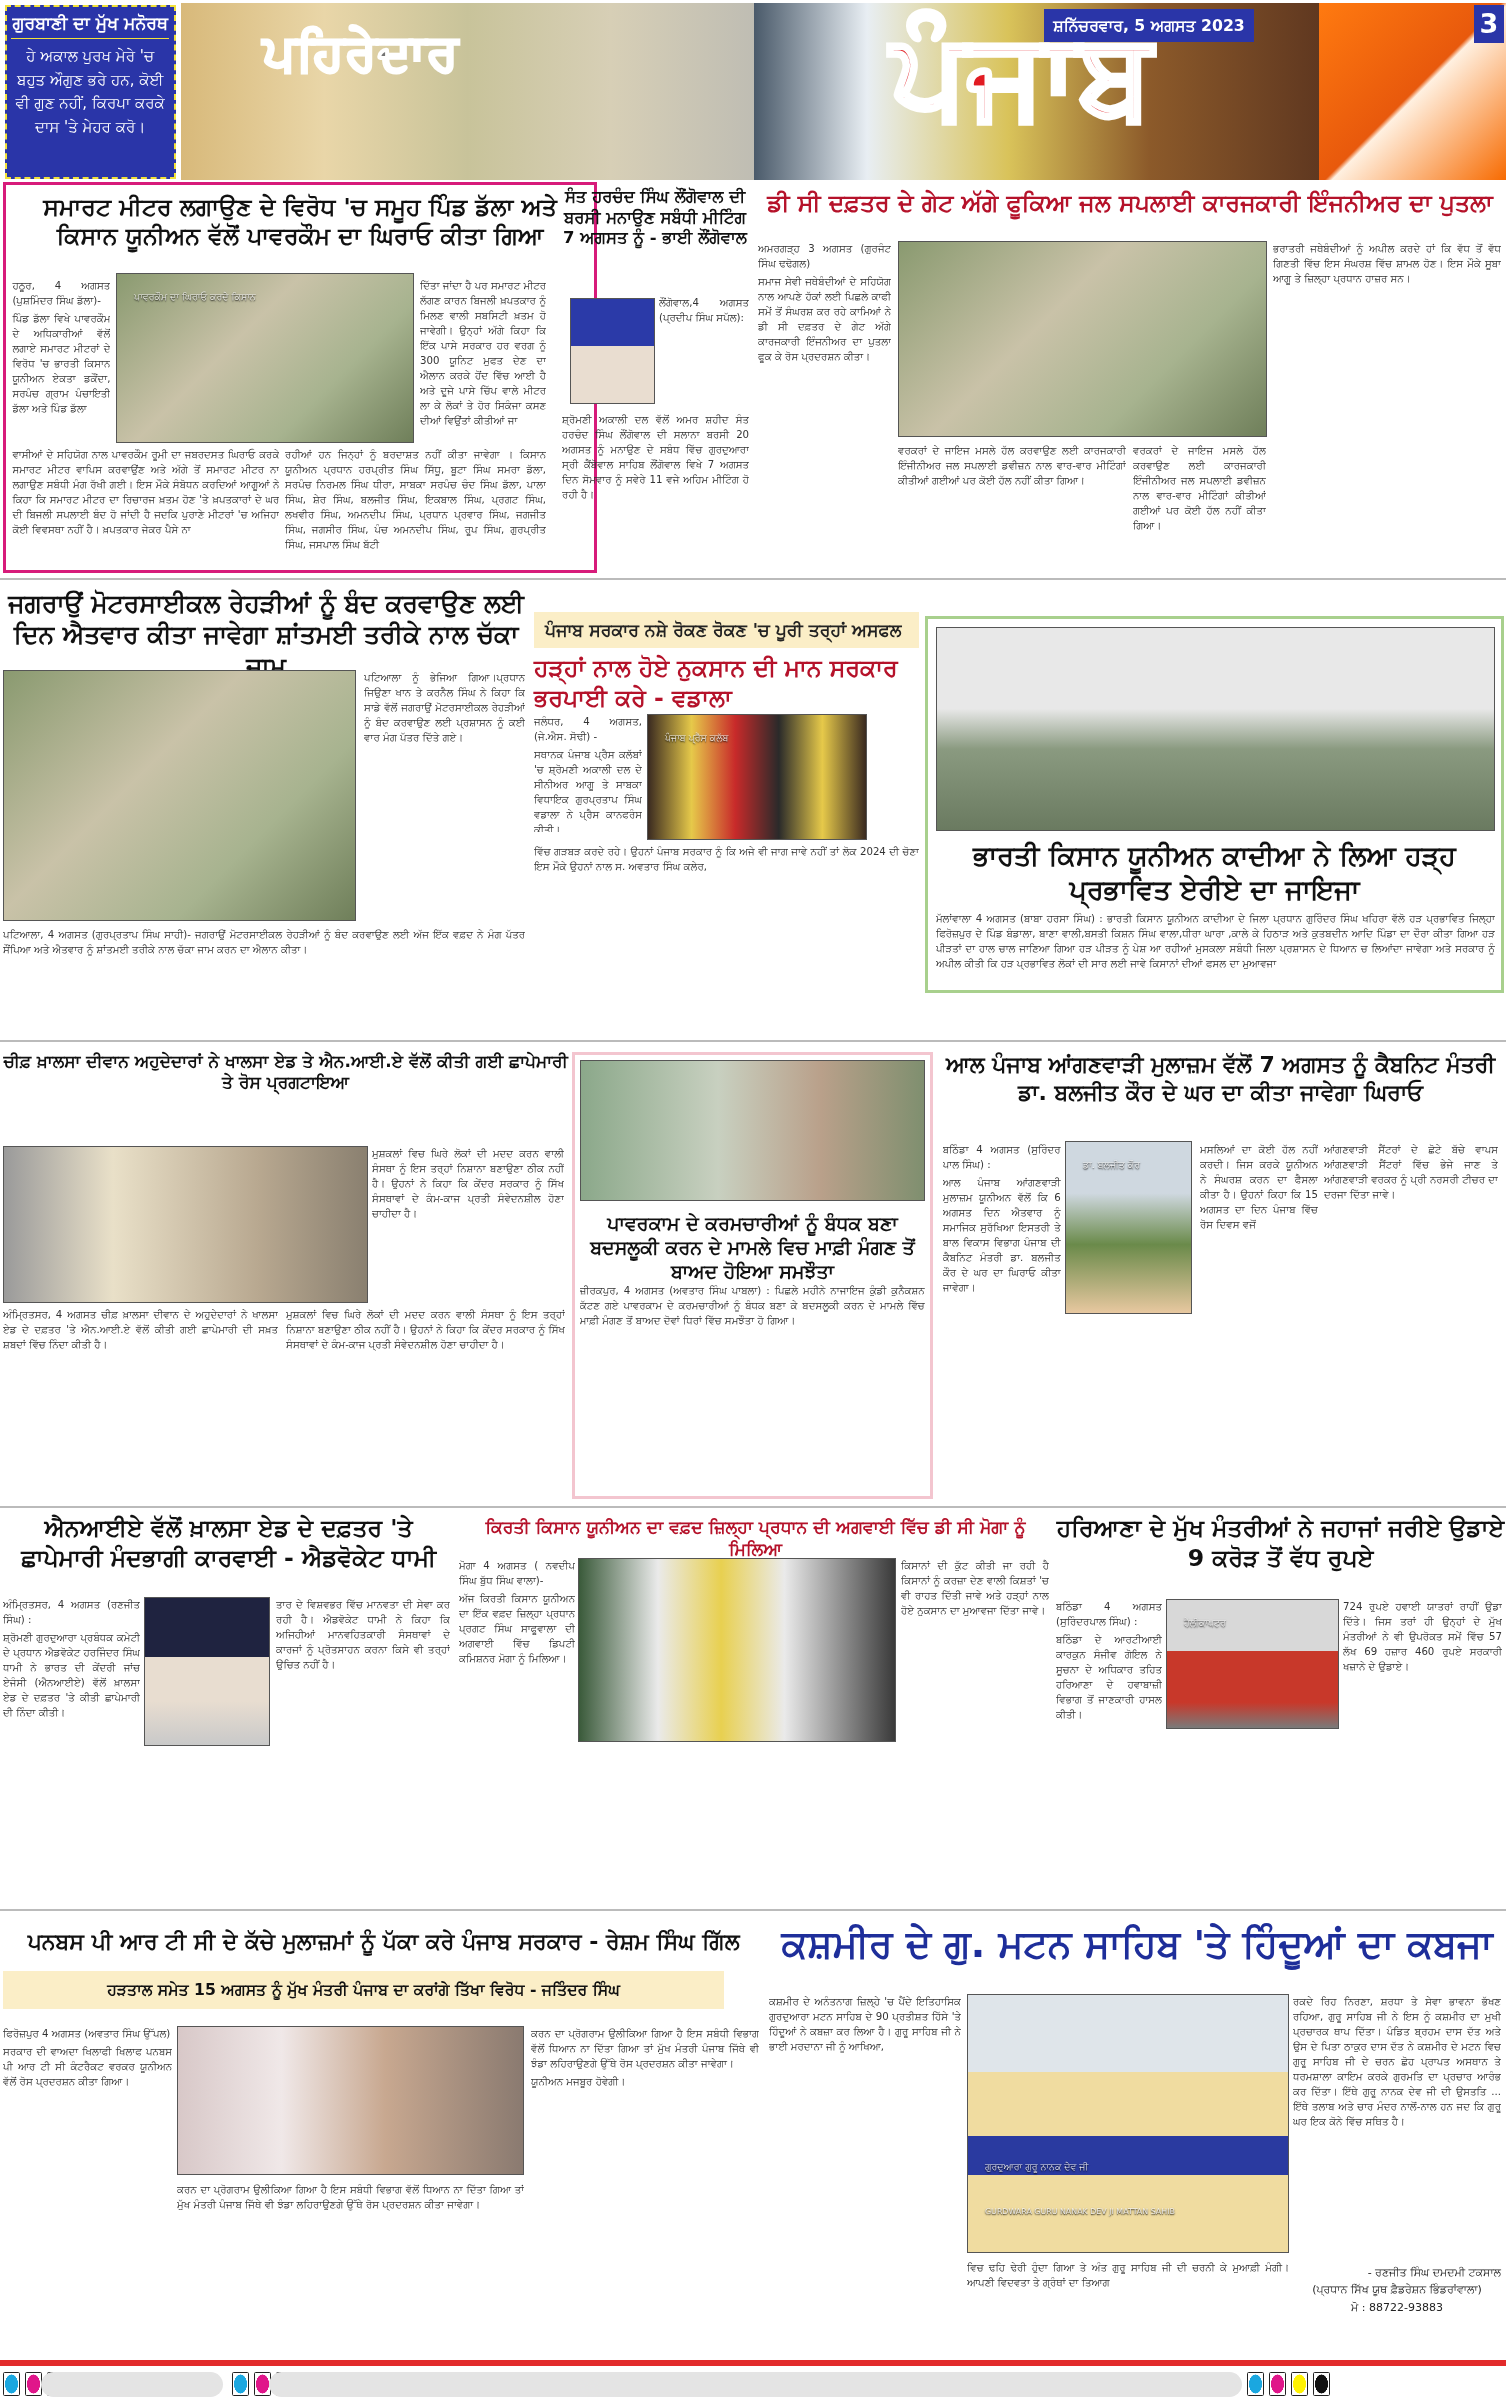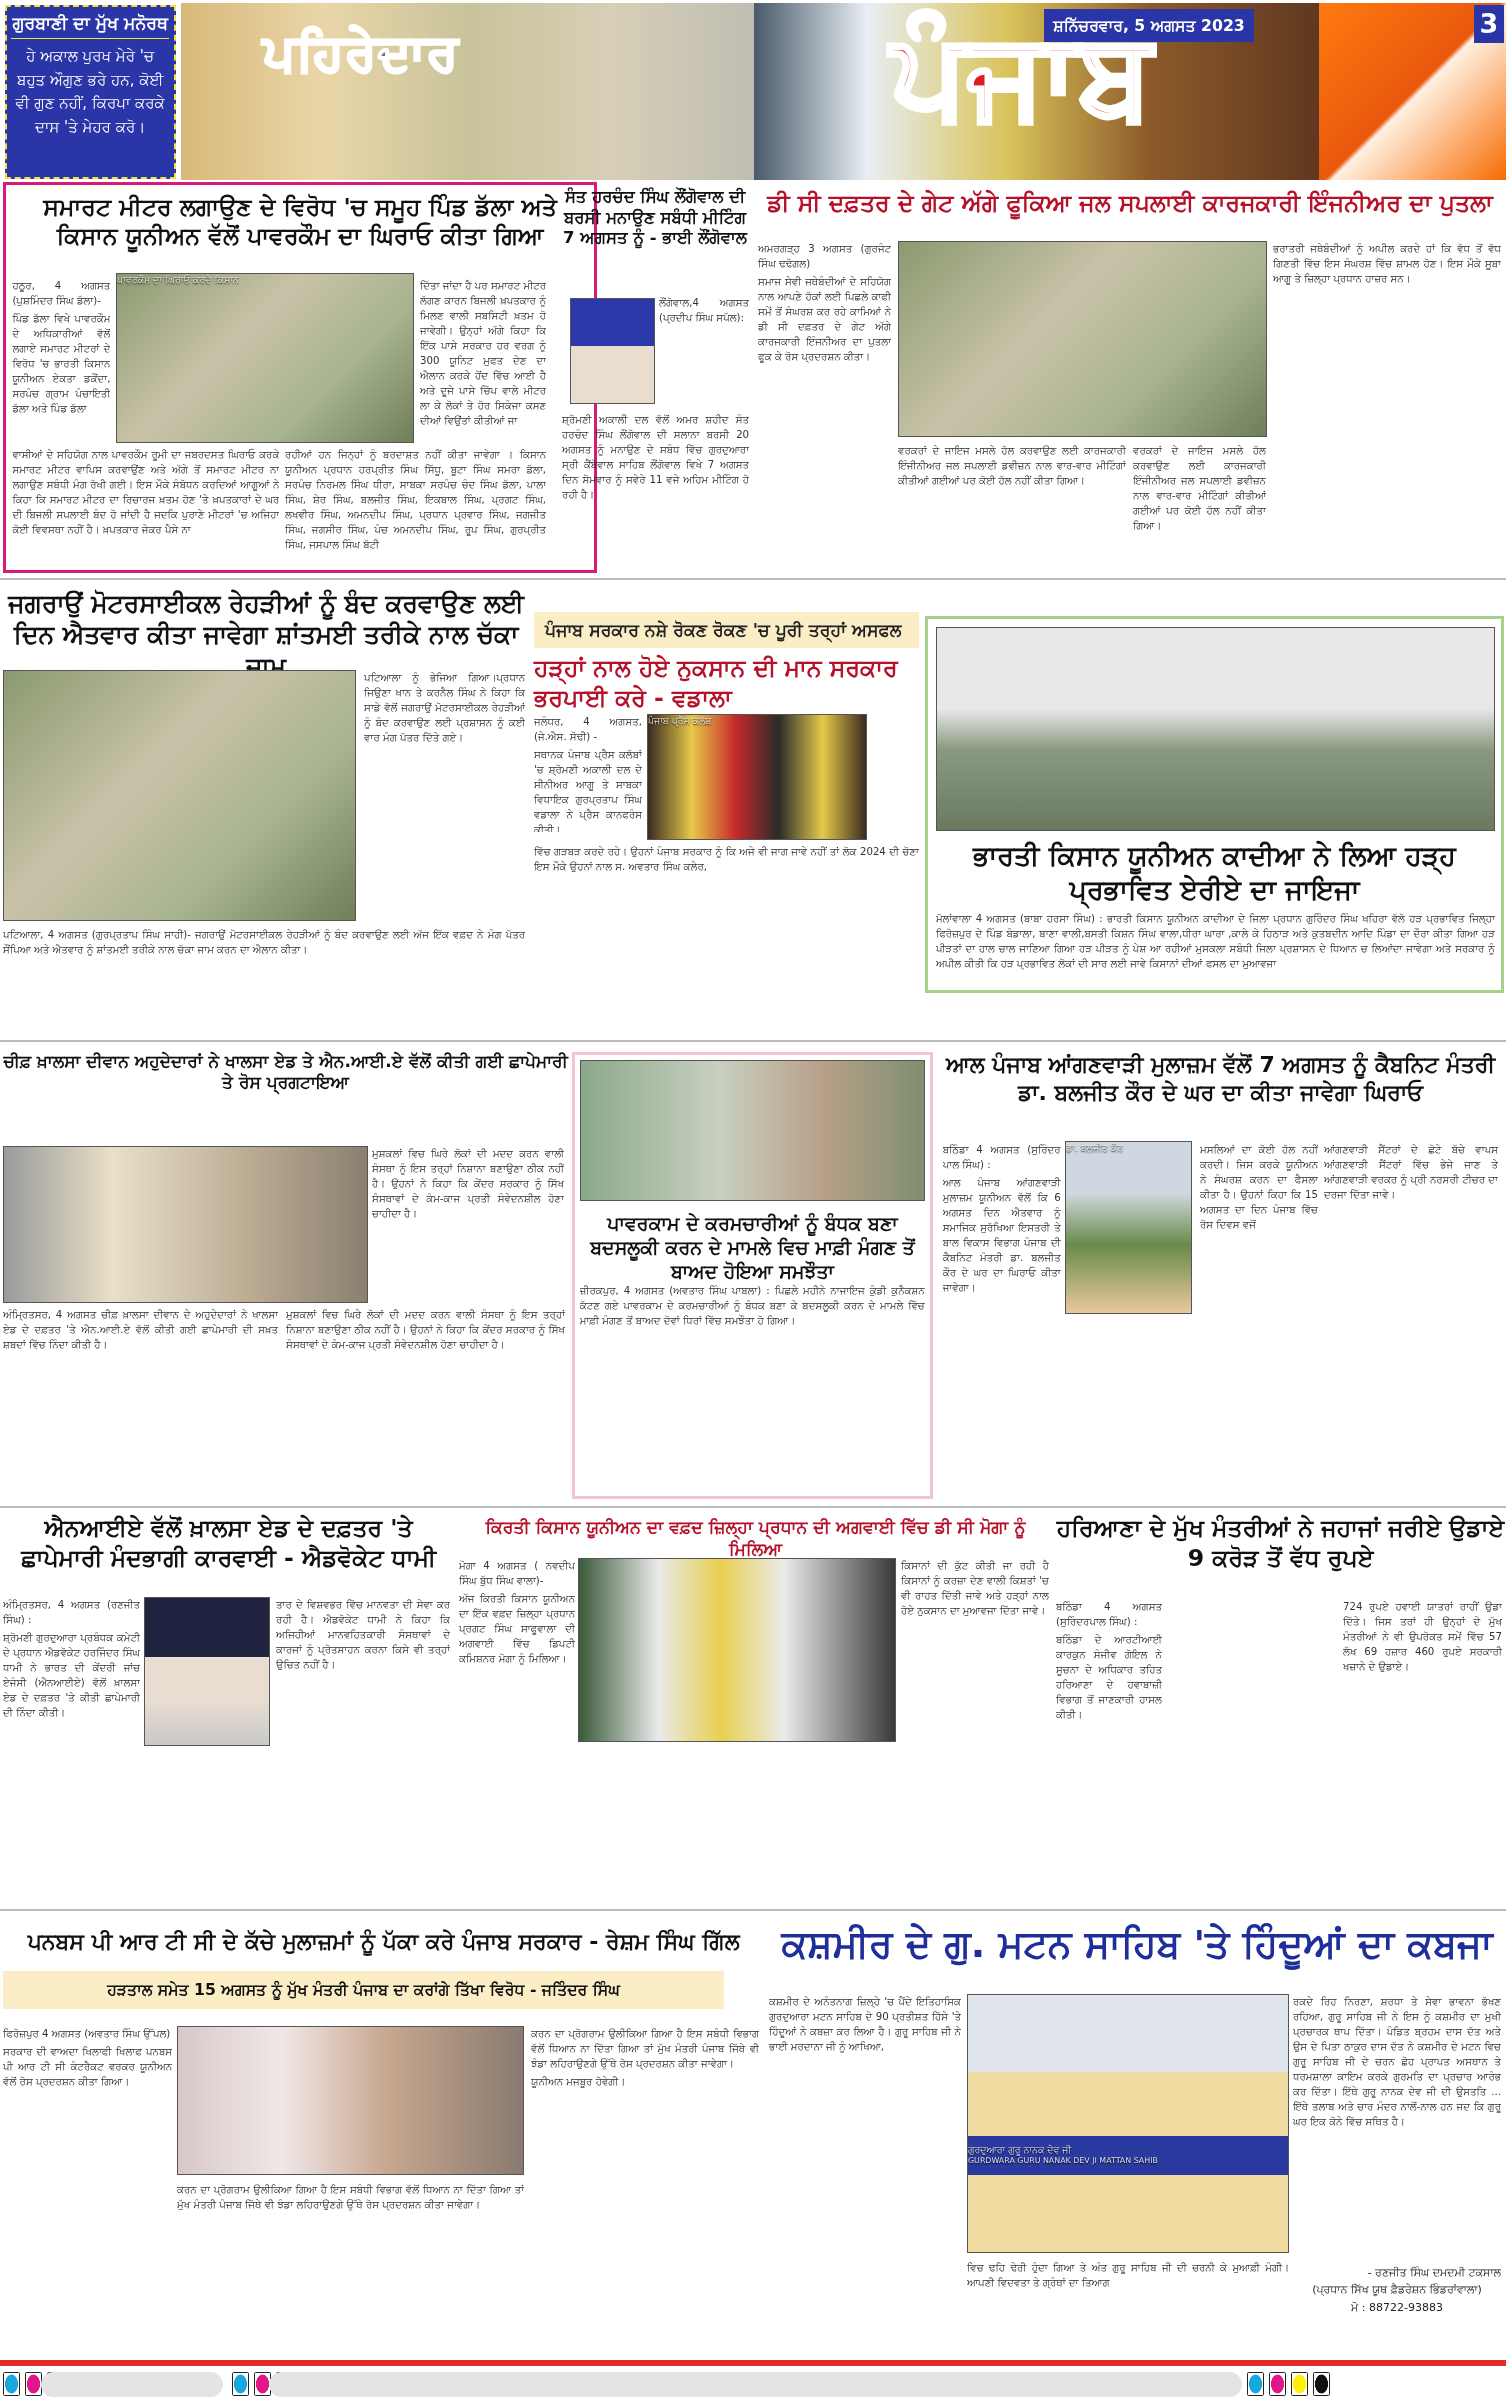--- a/index.html
+++ b/index.html
@@ -1,21 +1,21 @@
 <!DOCTYPE html>
 <html style="font-size:12.6px"><head>
 <meta charset="utf-8">
 <style>
   *{box-sizing:border-box;margin:0;padding:0}
   body{width:1506px;height:2401px;background:#fff;font-family:"DejaVu Sans",sans-serif;color:#222;position:relative;overflow:hidden}
   .abs{position:absolute}
   .txt{font-size:10.2px;line-height:15px;color:#333;text-align:justify;overflow:hidden}
   .txt p{margin-bottom:3.1px}
   .photo{background:linear-gradient(135deg,#8a9a70,#c9c2a8 40%,#a7b38f 70%,#6f7f5a);border:0.8px solid #555;overflow:hidden}
-  .photo .lbl{display:block;color:rgba(255,255,255,.85);font-size:9.4px;padding:0;text-shadow:0 0.8px 1.6px #000}
+  .photo .lbl{display:block;color:rgba(255,255,255,.85);font-size:9.4px;padding:17px;text-shadow:0 0.8px 1.6px #000}
   .hl{font-family:"DejaVu Sans",sans-serif;font-weight:bold;text-align:center;line-height:1.25;color:#111}
   
   #quote-box{left:4.7px;top:4.7px;width:171px;height:174px;background:#2a35a8;border:2.4px dashed #f2e23a;color:#fff;text-align:center;padding:6.3px 4.7px}
   #quote-box .qt{font-size:17.3px;font-weight:bold;border-bottom:1.6px solid #f2e23a;padding-bottom:4.7px;margin-bottom:6.3px}
   #quote-box .qb{font-size:15px;line-height:23.6px}
   #banner-left{left:181px;top:3.1px;width:573px;height:177px;background:linear-gradient(90deg,#d8b97a,#e9d6a8 25%,#c8c39a 50%,#d7cfb6 75%,#bfbdb3)}
   #banner-mid{left:754px;top:3.1px;width:565px;height:177px;background:linear-gradient(90deg,#4a5a6a,#e8eef3 20%,#d9c35a 45%,#8c5a2a 70%,#603820)}
   #banner-right{left:1319px;top:3.1px;width:188px;height:177px;background:linear-gradient(135deg,#ff7a10,#e8590c 50%,#fff0e0 52%,#f76a00)}
   #brand-left{left:263px;top:23.6px;font-size:50px;font-weight:bold;color:#737373;-webkit-text-stroke:2.4px #fff;letter-spacing:1.6px}
   #brand-mid{left:891px;top:15.7px;font-size:118px;font-weight:bold;color:#e11b22;-webkit-text-stroke:3.9px #fff;line-height:1}
@@ -167,20 +167,23 @@
   <div class="abs photo" style="left:119px;top:47px;width:318px;height:184px;background:linear-gradient(90deg,#3a5a3a,#eaeaea 25%,#e8d050 45%,#eaeaea 65%,#3a3a3a)"></div>
   <div class="abs txt" style="left:442px;top:47px;width:148px;height:341px">ਕਿਸਾਨਾਂ ਦੀ ਕੁੱਟ ਕੀਤੀ ਜਾ ਰਹੀ ਹੈ ਕਿਸਾਨਾਂ ਨੂੰ ਕਰਜ਼ਾ ਦੇਣ ਵਾਲੀ ਕਿਸ਼ਤਾਂ 'ਚ ਵੀ ਰਾਹਤ ਦਿੱਤੀ ਜਾਵੇ ਅਤੇ ਹੜ੍ਹਾਂ ਨਾਲ ਹੋਏ ਨੁਕਸਾਨ ਦਾ ਮੁਆਵਜਾ ਦਿੱਤਾ ਜਾਵੇ।</div>
 </div>
 
 <div class="abs" style="left:1056px;top:1511px;width:449px;height:393px">
   <div class="hl" style="font-size:23.6px;padding:3.1px 0">ਹਰਿਆਣਾ ਦੇ ਮੁੱਖ ਮੰਤਰੀਆਂ ਨੇ ਜਹਾਜਾਂ ਜਰੀਏ ਉਡਾਏ 9 ਕਰੋੜ ਤੋਂ ਵੱਧ ਰੁਪਏ</div>
   <div class="abs txt" style="left:0;top:88px;width:106px;height:302px">
     <p>ਬਠਿੰਡਾ 4 ਅਗਸਤ (ਸੁਰਿੰਦਰਪਾਲ ਸਿੰਘ) :</p>
     <p>ਬਠਿੰਡਾ ਦੇ ਆਰਟੀਆਈ ਕਾਰਕੁਨ ਸੰਜੀਵ ਗੋਇਲ ਨੇ ਸੂਚਨਾ ਦੇ ਅਧਿਕਾਰ ਤਹਿਤ ਹਰਿਆਣਾ ਦੇ ਹਵਾਬਾਜ਼ੀ ਵਿਭਾਗ ਤੋਂ ਜਾਣਕਾਰੀ ਹਾਸਲ ਕੀਤੀ।</p>
   </div>
+  <div class="abs photo" style="left:110px;top:88px;width:173px;height:130px;background:linear-gradient(#d8d8d8 40%,#c8382a 40%,#c8382a 80%,#7a7a7a)">
+      <span class="lbl">ਹੈਲੀਕਾਪਟਰ</span>
+    </div>
   <div class="abs txt" style="left:287px;top:88px;width:159px;height:302px">724 ਰੁਪਏ ਹਵਾਈ ਯਾਤਰਾਂ ਰਾਹੀਂ ਉਡਾ ਦਿੱਤੇ। ਜਿਸ ਤਰਾਂ ਹੀ ਉਨ੍ਹਾਂ ਦੇ ਮੁੱਖ ਮੰਤਰੀਆਂ ਨੇ ਵੀ ਉਪਰੋਕਤ ਸਮੇਂ ਵਿੱਚ 57 ਲੱਖ 69 ਹਜ਼ਾਰ 460 ਰੁਪਏ ਸਰਕਾਰੀ ਖਜ਼ਾਨੇ ਦੇ ਉਡਾਏ।</div>
 </div>
 
 <div class="abs sep" style="left:0;top:1909px;width:1506px;height:1.6px"></div>
 
 <div class="abs" style="left:3.1px;top:1915px;width:761px;height:440px">
   <div class="hl" style="font-size:22px;padding:12.6px 0">ਪਨਬਸ ਪੀ ਆਰ ਟੀ ਸੀ ਦੇ ਕੱਚੇ ਮੁਲਾਜ਼ਮਾਂ ਨੂੰ ਪੱਕਾ ਕਰੇ ਪੰਜਾਬ ਸਰਕਾਰ - ਰੇਸ਼ਮ ਸਿੰਘ ਗਿੱਲ</div>
   <div class="yellow-band hl" style="font-size:15.7px;padding:9.4px 0;width:721px;margin-top:3.1px">ਹੜਤਾਲ ਸਮੇਤ 15 ਅਗਸਤ ਨੂੰ ਮੁੱਖ ਮੰਤਰੀ ਪੰਜਾਬ ਦਾ ਕਰਾਂਗੇ ਤਿੱਖਾ ਵਿਰੋਧ - ਜਤਿੰਦਰ ਸਿੰਘ</div>
   <div class="abs txt" style="left:0;top:111px;width:169px;height:322px">
     <p>ਫਿਰੋਜ਼ਪੁਰ 4 ਅਗਸਤ (ਅਵਤਾਰ ਸਿੰਘ ਉੱਪਲ)</p>

